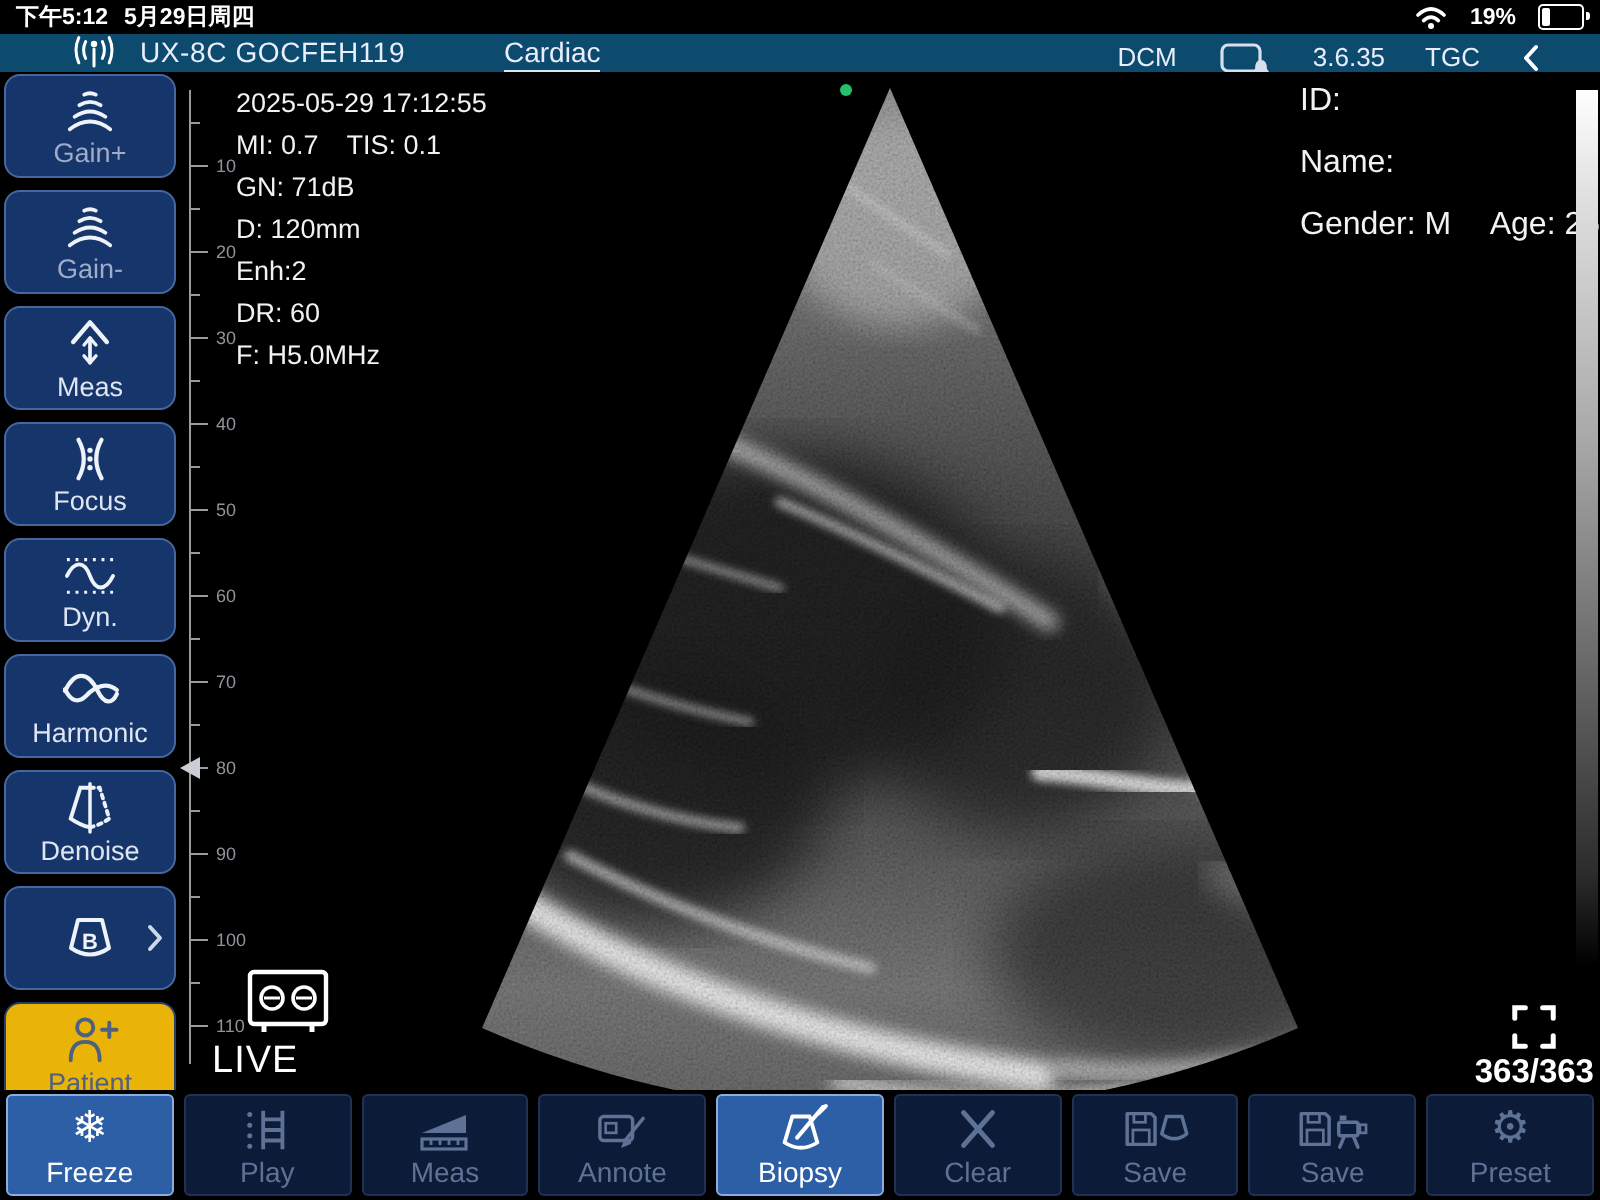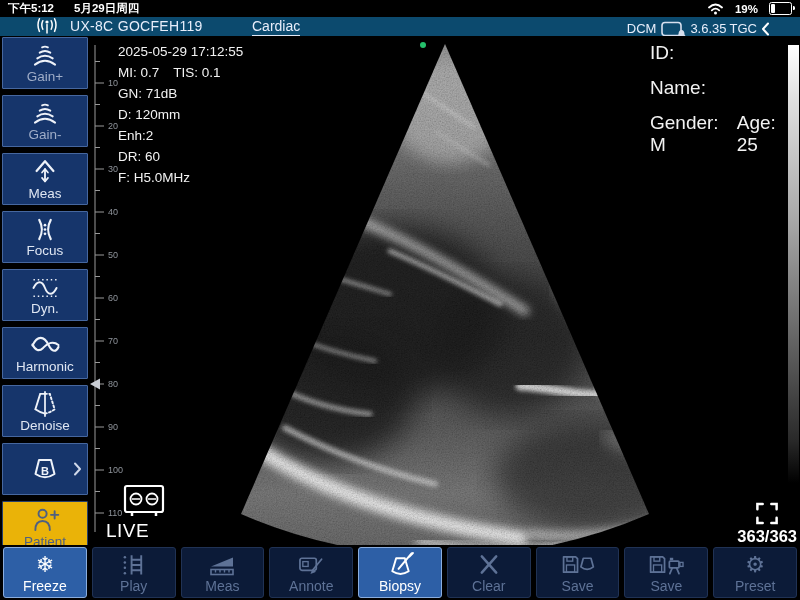--- a/index.html
+++ b/index.html
@@ -3,47 +3,47 @@
 <meta charset="utf-8">
 <style>
   html,body{margin:0;padding:0;}
   body{width:800px;height:600px;background:#000;overflow:hidden;position:relative;
        font-family:"Liberation Sans","DejaVu Sans",sans-serif;-webkit-font-smoothing:antialiased;}
   svg{display:block}
   
   .status-bar{position:absolute;left:0;top:0;width:800px;height:17px;background:#000;color:#fff;
     display:flex;align-items:center;justify-content:space-between;padding:0 8px;box-sizing:border-box;
     font-size:11.5px;font-weight:700;}
-  .sb-left{display:flex;gap:20px;align-items:center}
+  .sb-left{display:flex;gap:8px;align-items:center}
   .sb-right{display:flex;align-items:center;gap:11px;font-weight:600}
   .batt{position:relative;width:21px;height:10.5px;border:1px solid #fff;border-radius:2.5px;}
   .batt .fill{position:absolute;left:1px;top:1px;bottom:1px;width:3.5px;background:#fff;border-radius:1px;}
   .batt:after{content:"";position:absolute;right:-3.5px;top:2.5px;width:2px;height:4.5px;background:#fff;border-radius:0 1.5px 1.5px 0;}
   
   .app-header{position:absolute;left:0;top:17px;width:800px;height:19px;background:#0c4a6e;color:#e8eefb;}
   .hdr-antenna{position:absolute;left:36px;top:1px}
   .hdr-device{position:absolute;left:70px;top:1px;font-size:14px;letter-spacing:.3px}
   .hdr-preset{position:absolute;left:252px;top:1px;font-size:14px;border-bottom:1px solid #dfe7f5;padding-bottom:1px;cursor:pointer}
-  .hdr-right{position:absolute;right:30px;top:0;height:23px;display:flex;align-items:center;font-size:13px;}
+  .hdr-right{position:absolute;right:30px;top:0;height:23px;display:flex;align-items:center;font-size:13px;gap:17px;}
   .hdr-right .gap-s{margin-left:5px}.hdr-right .gap-m{margin-left:3px}.hdr-right .gap-x{margin-left:3px}
   
   .sidebar{position:absolute;left:0;top:37px;width:90px;display:flex;flex-direction:column;gap:6px;}
-  .sbtn{height:50px;margin:0 2px;background:#16356b;border:1px solid #46679f;border-radius:1px;
+  .sbtn{height:50px;margin:0 2px;background:#16356b;border:1px solid #46679f;border-radius:8px;
     display:flex;flex-direction:column;align-items:center;justify-content:center;color:#eef2f9;position:relative;cursor:pointer;}
   .slabel{font-size:13.5px;color:#dfe6f2;line-height:1;margin-top:2px}
   .sbtn.gain .slabel{color:#9fadc8}
   .sbtn.patient{background:#eab308;border-color:#27406b;color:#4e6081}
   .sbtn.patient .slabel{color:#4e6081}
   .b-chevron{position:absolute;right:5px;top:17px}
   
   .image-area{position:absolute;left:90px;top:36px;width:710px;height:509px;background:#000;}
   .us-svg{position:absolute;left:0;top:0}
   .ruler-svg{position:absolute;left:0;top:4px}
   .info-block{position:absolute;left:28px;top:5px;color:#f2f2f2;font-size:13.5px;line-height:21px;}
-  .patient-block{position:absolute;left:560px;top:6px;width:150px;color:#f2f2f2;font-size:19px;}
+  .patient-block{position:absolute;left:560px;top:6px;width:150px;color:#f2f2f2;font-size:16px;}
   .patient-block .row{margin-bottom:13px}
   .gender-row{display:flex;justify-content:space-between}
   .live-block{position:absolute;left:16px;bottom:5px;}
   .cassette{margin-left:17px}
   .live-label{color:#fff;font-size:19px;letter-spacing:.5px;line-height:1;margin-top:1px}
   .frame-block{position:absolute;right:3px;bottom:1px;text-align:center;color:#fff}
   .fs-icon{margin:0 auto 2px auto}
   .frame-counter{font-size:16.5px;font-weight:600;line-height:1}
   .gray-bar{position:absolute;right:1px;top:9px;width:11px;height:438px;
     background:linear-gradient(to bottom,#ffffff 0%,#e0e0e0 12%,#a8a8a8 40%,#6a6a6a 65%,#2a2a2a 90%,#000 100%);}

